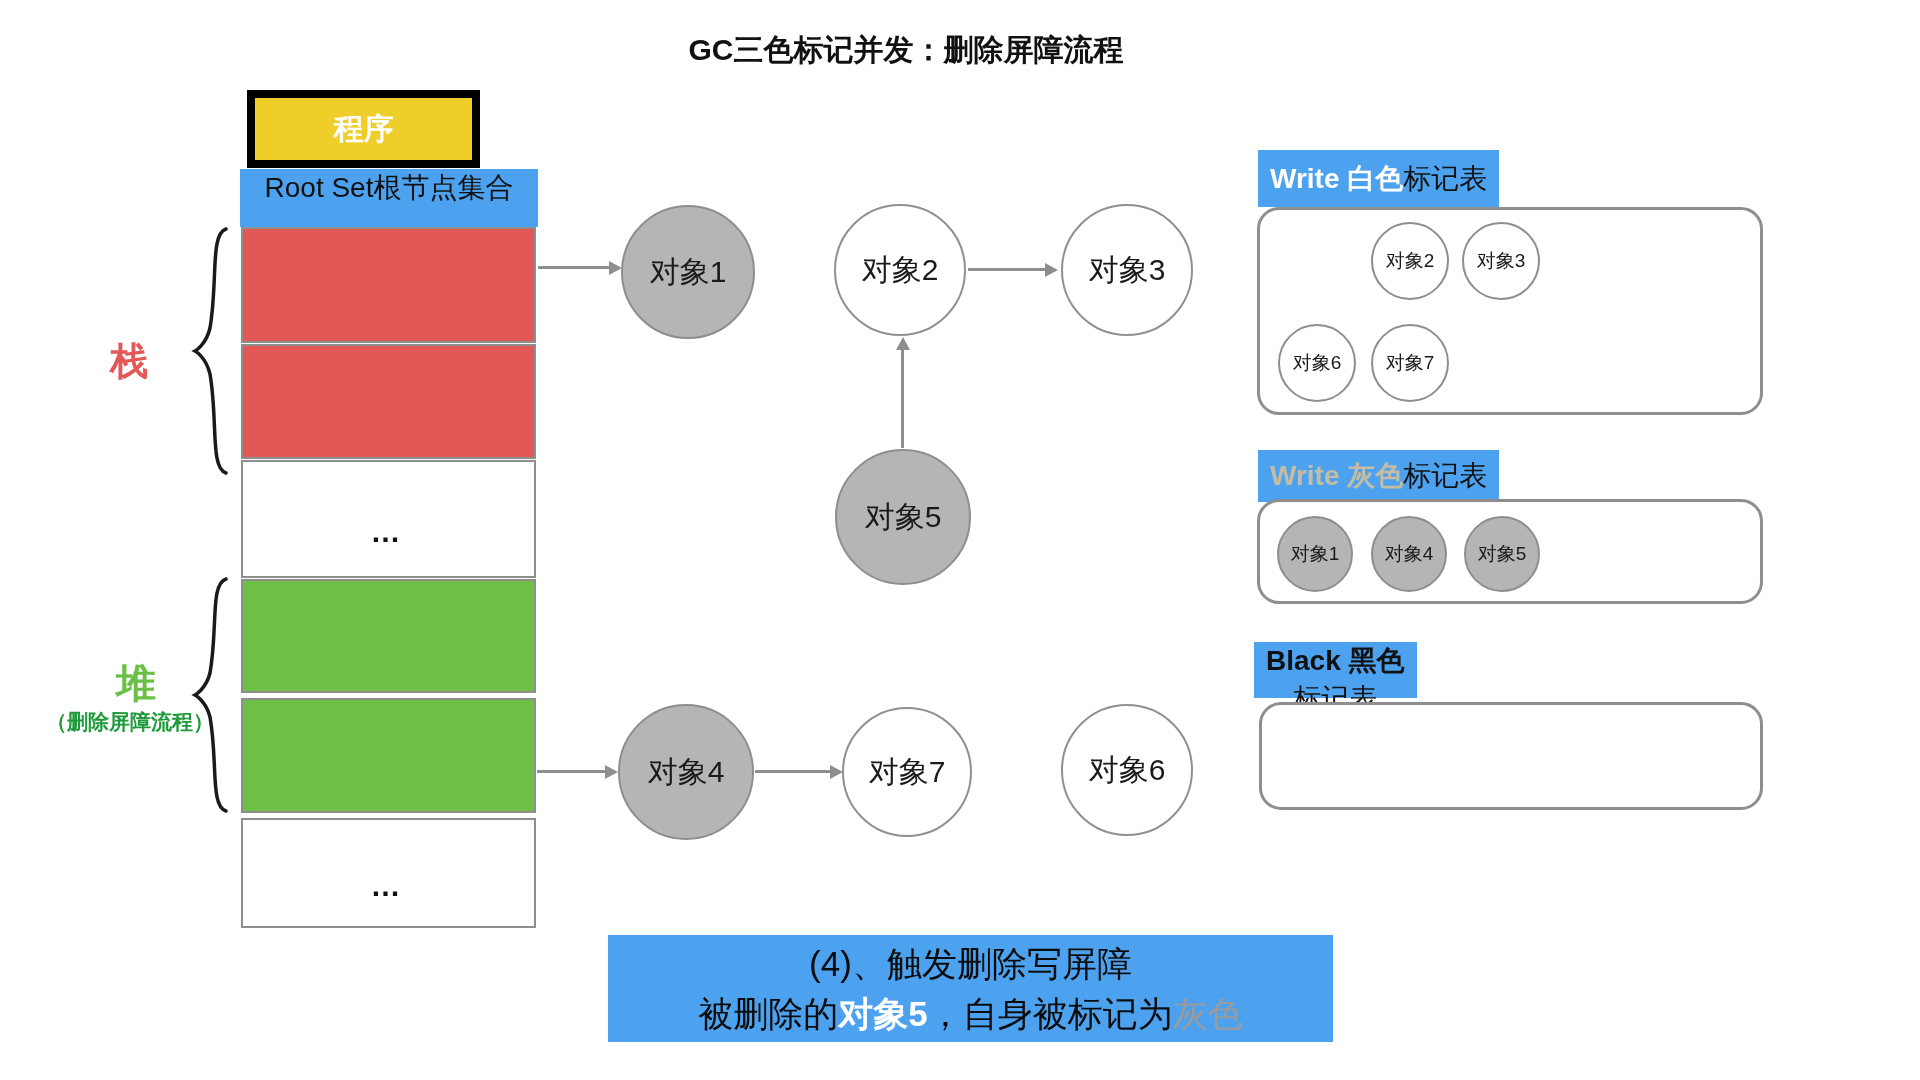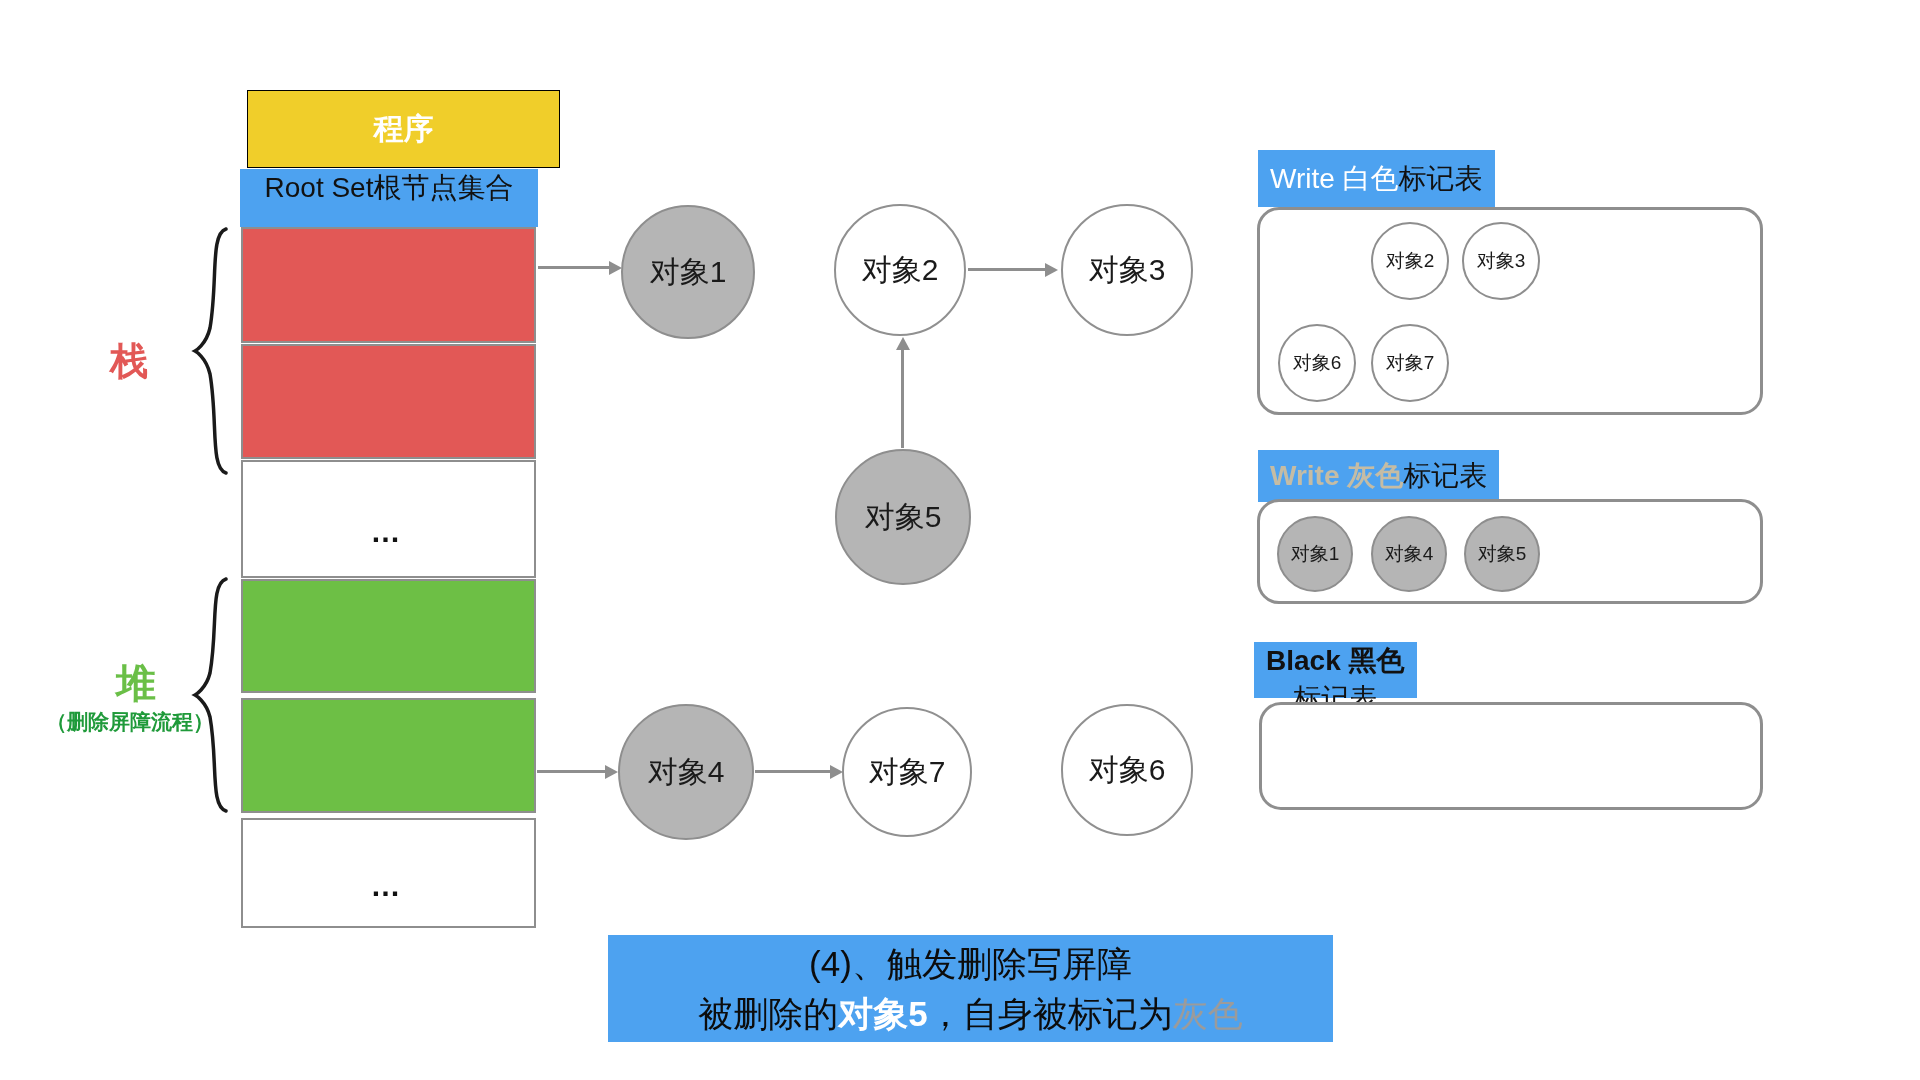--- a/index.html
+++ b/index.html
@@ -2,21 +2,21 @@
 <html><head>
 <meta charset="utf-8">
 <style>
   html,body{margin:0;padding:0;background:#fff;}
   #canvas{position:relative;width:1920px;height:1080px;background:#fff;overflow:hidden;
           font-family:"Liberation Sans","DejaVu Sans",sans-serif;}
   .abs{position:absolute;}
   
   #title{left:906px;top:30px;transform:translateX(-50%);font-size:30px;font-weight:bold;color:#111;white-space:nowrap;}
   
-  #program-box{left:247px;top:90px;width:313px;height:78px;background:#f0ce2a;border:1px solid #000000;
+  #program-box{left:247px;top:90px;width:233px;height:78px;background:#f0ce2a;border:8px solid #000000;
                box-sizing:border-box;display:flex;align-items:center;justify-content:center;
                color:#fff;font-size:30px;font-weight:bold;}
   #root-set-bar{left:240px;top:169px;width:298px;height:58px;background:#4da2f0;display:flex;
                 justify-content:center;color:#111;font-size:28px;white-space:nowrap;}
   .mem-row{left:241px;width:295px;border:2px solid #8e8e8e;box-sizing:border-box;}
   .mem-red{background:#e25856;}
   .mem-green{background:#6dbf45;}
   .mem-white{background:#fff;display:flex;align-items:center;justify-content:center;}
   #red-1{top:227px;height:116px;}
   #red-2{top:344px;height:115px;}
@@ -41,21 +41,21 @@
   #node-obj4{left:618px;top:704px;width:136px;height:136px;}
   #node-obj7{left:842px;top:707px;width:130px;height:130px;}
   #node-obj6{left:1061px;top:704px;width:132px;height:132px;}
   
   .hline{height:3px;background:#8e8e8e;}
   .vline{width:3px;background:#8e8e8e;}
   .ah-right{width:0;height:0;border-top:7px solid transparent;border-bottom:7px solid transparent;border-left:13px solid #8e8e8e;}
   .ah-up{width:0;height:0;border-left:7px solid transparent;border-right:7px solid transparent;border-bottom:13px solid #8e8e8e;}
   
   .tbl-label{background:#4da2f0;display:flex;align-items:center;padding:0 12px;white-space:nowrap;font-size:28px;}
-  .lbl-white{color:#fff;font-weight:normal;}
+  .lbl-white{color:#fff;font-weight:bold;}
   .lbl-tan{color:#c5bca4;font-weight:bold;}
   .lbl-black-bold{color:#111;font-weight:bold;}
   .lbl-cn{color:#111;font-weight:400;}
   .tbl-rect{background:#fff;border:3px solid #8e8e8e;border-radius:22px;box-sizing:border-box;}
   #white-table-label{left:1258px;top:150px;height:57px;}
   #white-table-rect{left:1257px;top:207px;width:506px;height:208px;}
   #grey-table-label{left:1258px;top:450px;height:52px;}
   #grey-table-rect{left:1257px;top:499px;width:506px;height:105px;}
   #black-table-label{left:1254px;top:642px;height:56px;flex-direction:column;}
   #black-table-rect{left:1259px;top:702px;width:504px;height:108px;}
@@ -75,20 +75,21 @@
                display:flex;flex-direction:column;align-items:center;justify-content:center;gap:6px;}
   .cap-line{font-size:35px;color:#0c0c0c;white-space:nowrap;line-height:44px;}
   .cap-obj{color:#fff;font-weight:bold;}
   .cap-grey{color:#9b9b9b;}
 </style>
 </head>
 <body>
 
 <div id="canvas">
 
+  <div id="title" class="abs">GC三色标记并发：删除屏障流程</div>
 
   <div id="program-box" class="abs">
     <span>程序</span>
   </div>
   <div id="root-set-bar" class="abs">
     <span>Root Set根节点集合</span>
   </div>
   <div id="red-1" class="abs mem-row mem-red"></div>
   <div id="red-2" class="abs mem-row mem-red"></div>
   <div id="white-1" class="abs mem-row mem-white">

